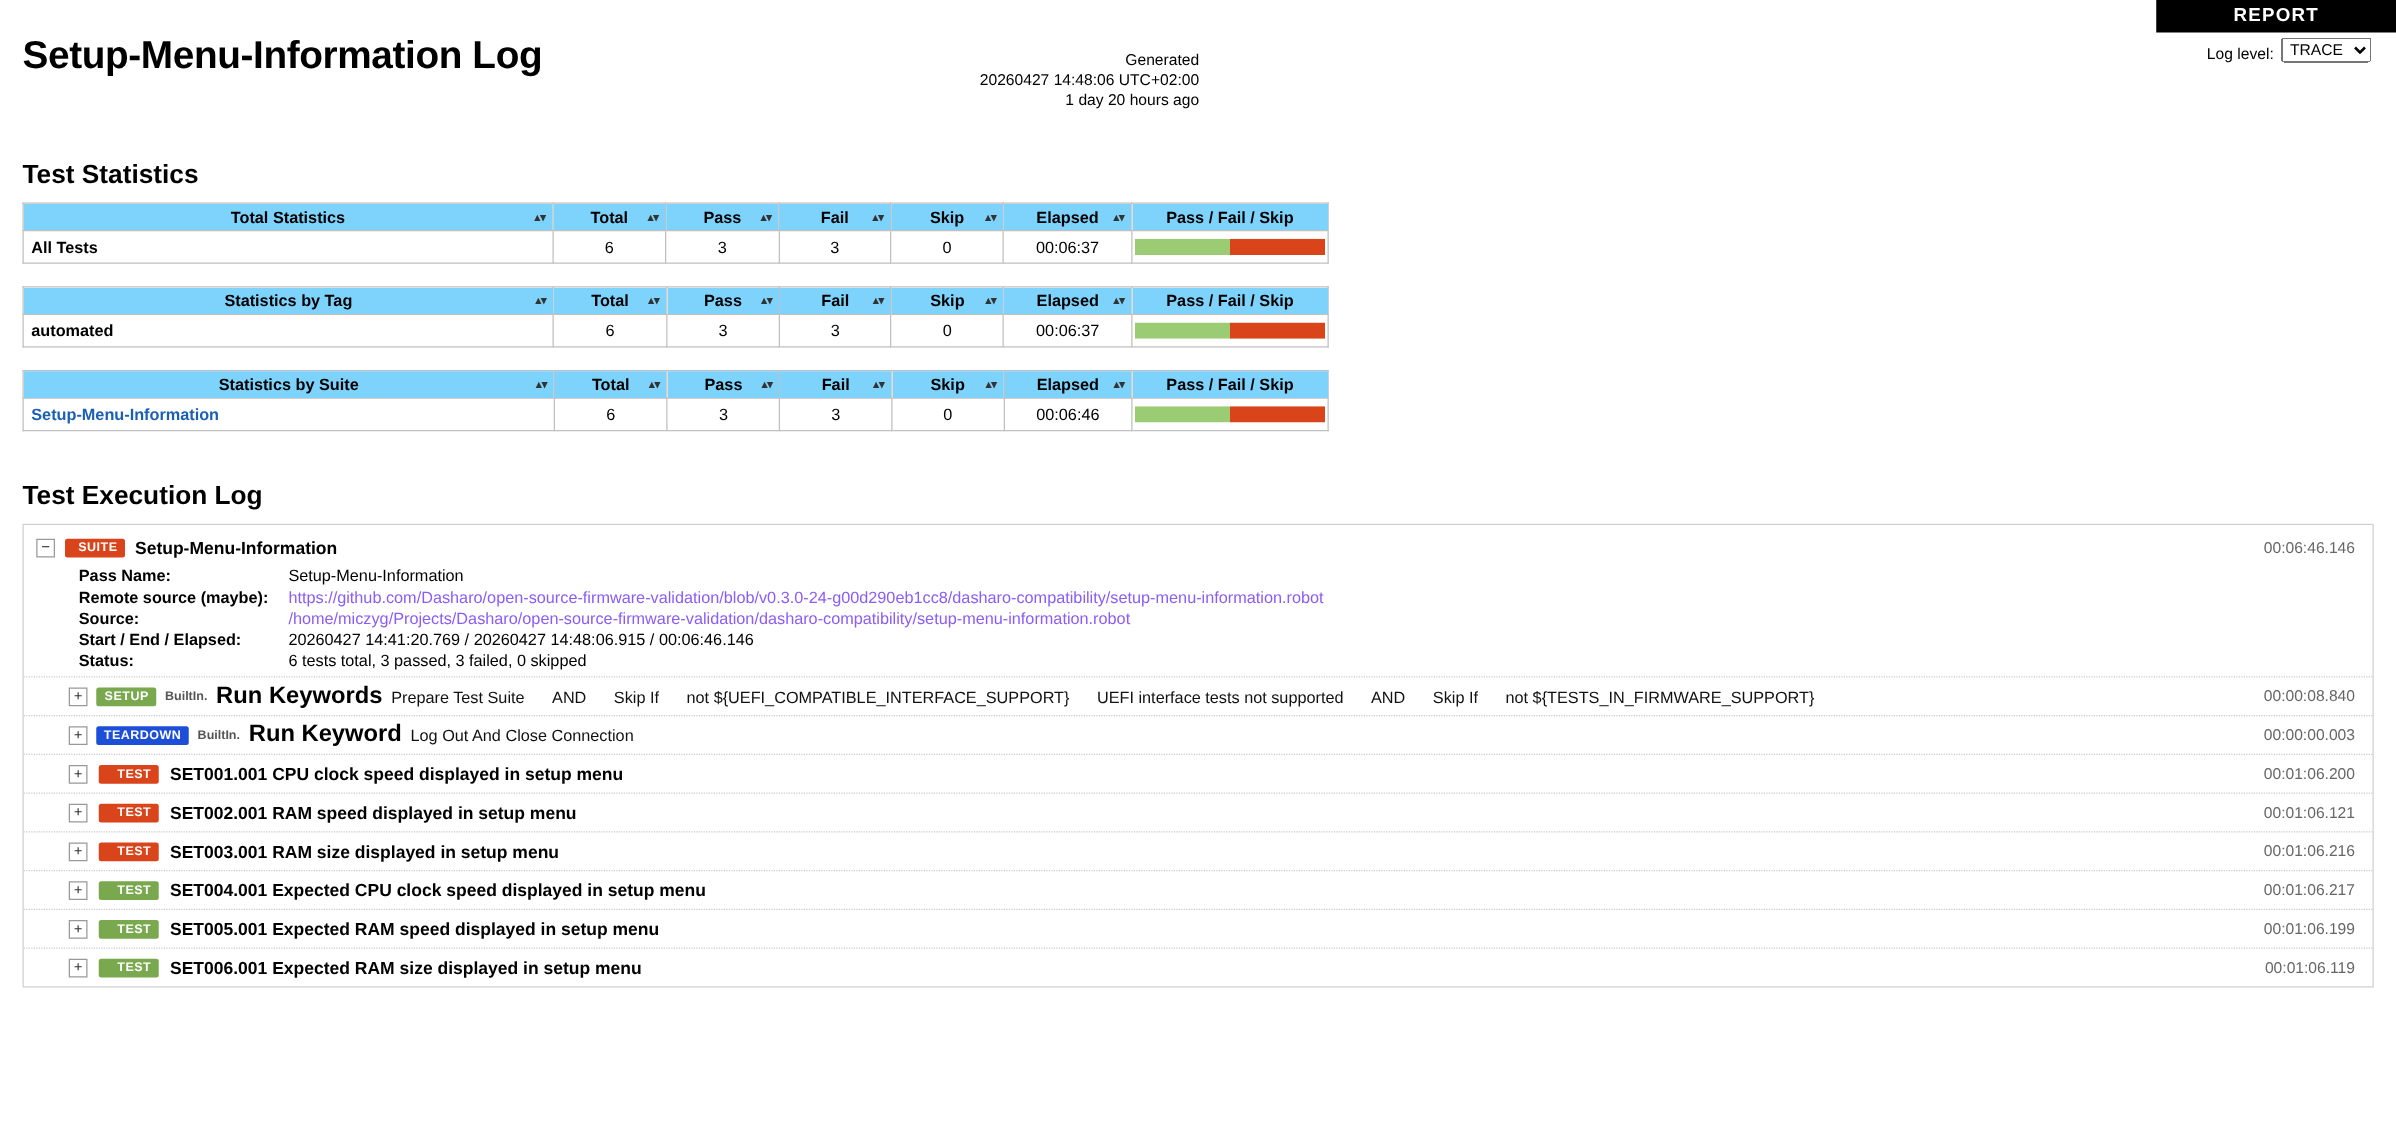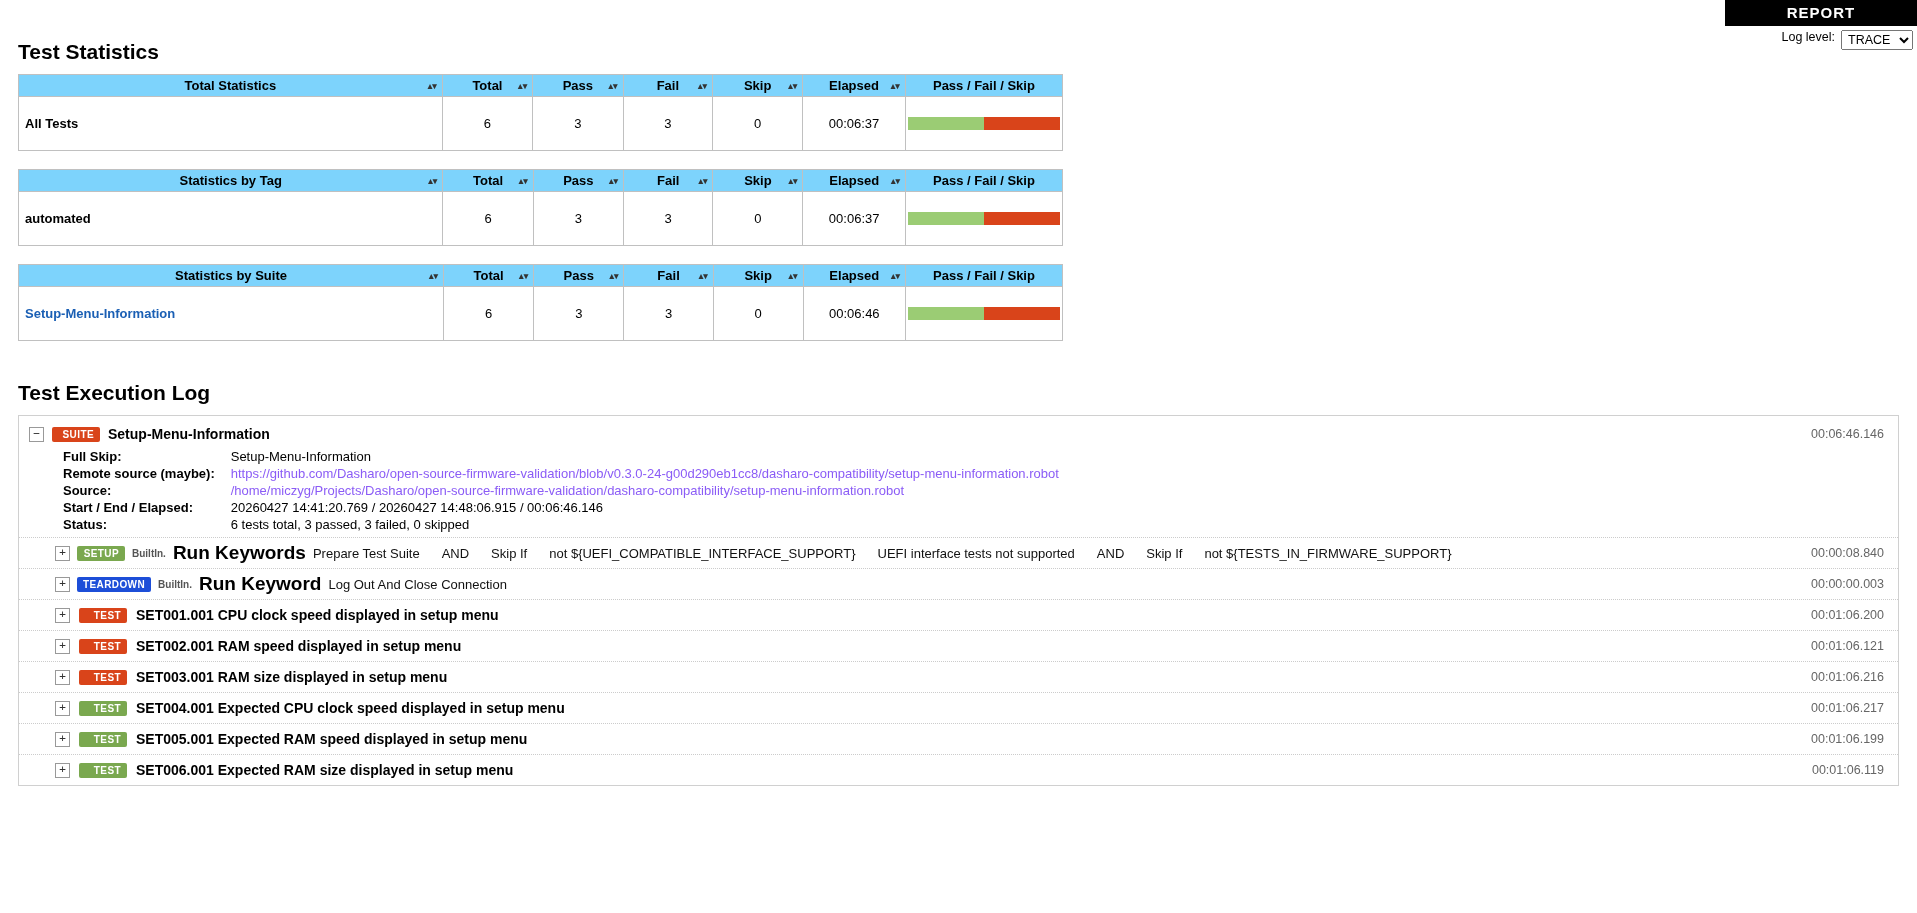--- a/index.html
+++ b/index.html
@@ -32,23 +32,23 @@
     color: #ffffff;
     font-weight: bold;
     font-size: 15px;
     letter-spacing: 1px;
     text-align: center;
     padding: 4px 0 5px 0;
   }
   .loglevel-box {
     position: absolute;
     top: 30px;
-    right: 4px;
-    display: flex;
-    align-items: flex-start;
+    right: 20px;
+    display: flex;
+    align-items: flex-end;
     gap: 6px;
     font-size: 12.5px;
   }
   .loglevel-box select {
     font-family: "Liberation Sans", sans-serif;
     font-size: 12.5px;
     padding: 1px 2px;
   }
 
   
@@ -103,21 +103,21 @@
     right: 5px;
     top: 50%;
     transform: translateY(-50%);
     font-size: 9px;
     line-height: 7px;
     color: #333;
     display: inline-block;
   }
   table.stats td {
     border: 1px solid #c0c0c0;
-    padding: 18px 6px;
+    padding: 4px 6px;
     text-align: center;
     height: 17px;
   }
   table.stats td.name-cell {
     text-align: left;
     font-weight: bold;
   }
   table.stats td.name-cell a {
     color: #1a5fb4;
     text-decoration: none;
@@ -251,20 +251,28 @@
   <span>REPORT</span>
 </div>
 
 <div class="loglevel-box">
   <span>Log level:</span>
   <select id="loglevel-select"><option>TRACE</option><option>DEBUG</option><option>INFO</option><option>WARN</option><option>ERROR</option></select>
 </div>
 
 <div class="page">
 
+  <div class="doc-header">
+    <h1 class="title">Setup-Menu-Information Log</h1>
+    <div class="generated">
+      <div>Generated</div>
+      <div>20260427 14:48:06 UTC+02:00</div>
+      <div>1 day 20 hours ago</div>
+    </div>
+  </div>
 
   <h2 class="section">Test Statistics</h2>
 
   <div id="stats-tables">
       <table class="stats">
         <thead>
           <tr>
             <th class="name-col">Total Statistics<span class="sort-arrows">▴▾</span></th>
             <th class="num-col">Total<span class="sort-arrows">▴▾</span></th>
             <th class="num-col">Pass<span class="sort-arrows">▴▾</span></th>
@@ -359,21 +367,21 @@
       <div class="row-head">
         <span class="toggle">−</span>
         <span class="tag suite">SUITE</span>
         <span class="row-title">Setup-Menu-Information</span>
         <span class="elapsed">00:06:46.146</span>
       </div>
 
       <table class="meta-table">
         <tbody id="suite-meta-body">
             <tr>
-              <td class="k">Full Skip:</td>
+              <td class="k">Pass Name:</td>
               <td class="v">Setup-Menu-Information</td>
             </tr>
             <tr>
               <td class="k">Remote source (maybe):</td>
               <td class="v"><a href="#">https://github.com/Dasharo/open-source-firmware-validation/blob/v0.3.0-24-g00d290eb1cc8/dasharo-compatibility/setup-menu-information.robot</a></td>
             </tr>
             <tr>
               <td class="k">Source:</td>
               <td class="v"><a href="#">/home/miczyg/Projects/Dasharo/open-source-firmware-validation/dasharo-compatibility/setup-menu-information.robot</a></td>
             </tr>

